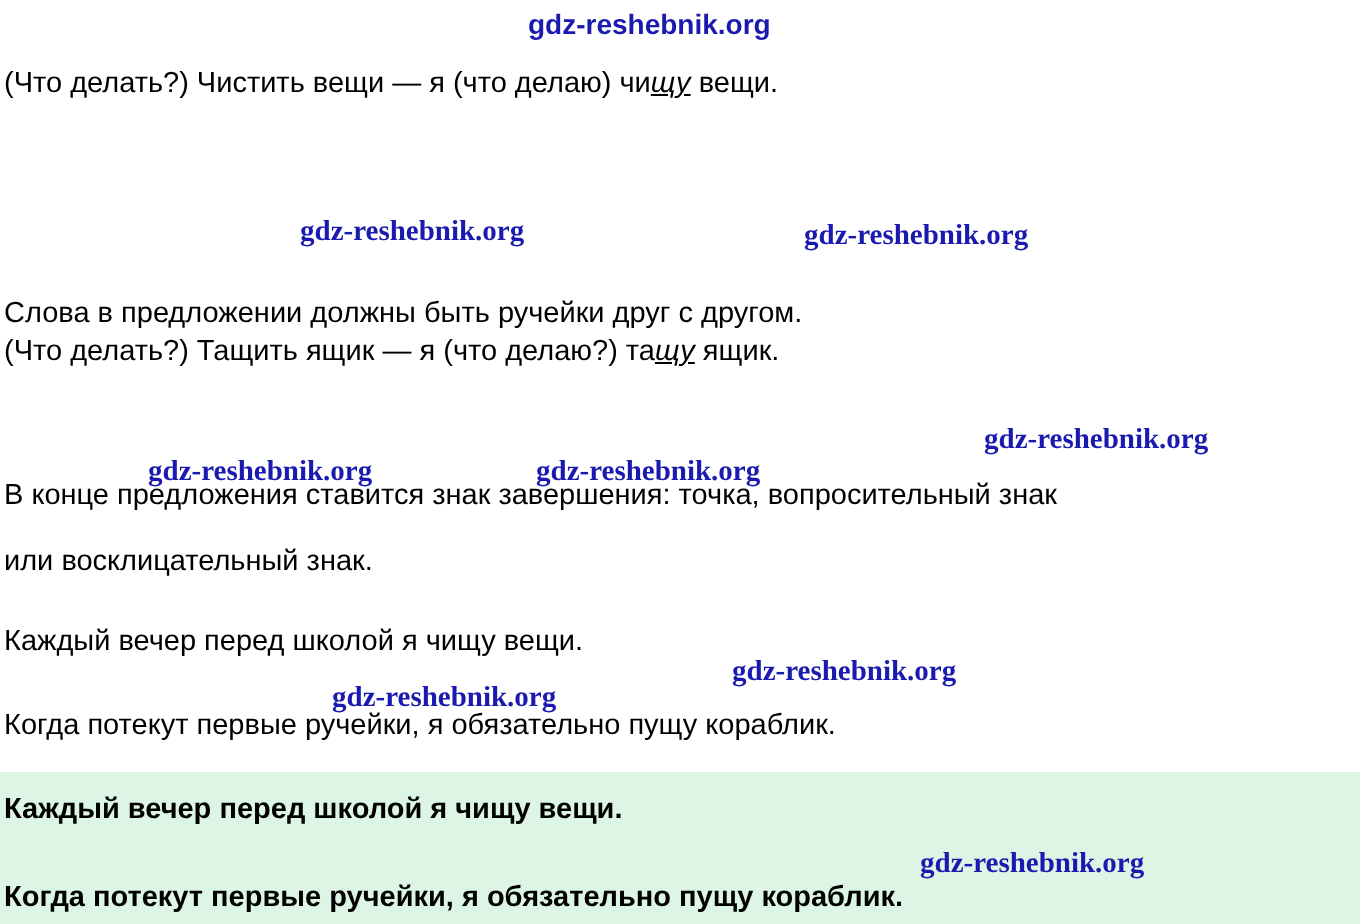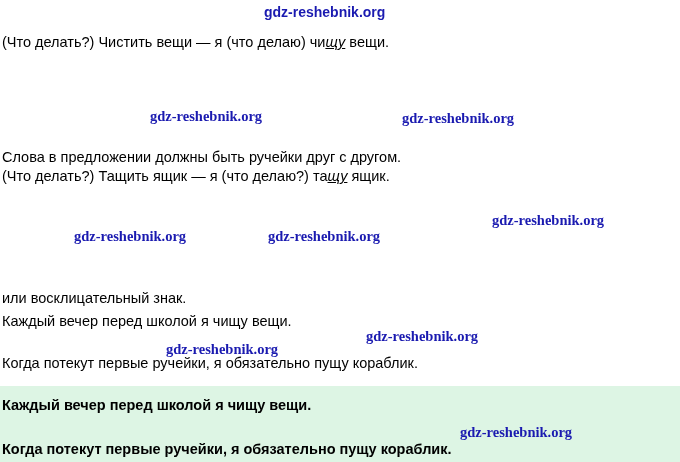--- a/index.html
+++ b/index.html
@@ -82,22 +82,23 @@
   <div class="watermark" style="left:460px; top:424px;">gdz-reshebnik.org</div>
 
   <div class="line left" style="top:33px;"><span>(Что делать?) Чистить вещи — я (что делаю) чи</span><u class="ul">щу</u><span> вещи.</span></div>
 
 
   <div class="line left" style="top:120px;margin-top:47px;"><span>(Что делать?) Тащить ящик — я (что делаю?) та</span><u class="ul">щу</u><span> ящик.</span></div>
 
   <div class="line left" style="top:148px;">Слова в предложении должны быть ручейки друг с другом.</div>
 
 
+  <div class="line left" style="top:239px;">В конце предложения ставится знак завершения: точка, вопросительный знак</div>
 
-  <div class="line left" style="top:289px;">или восклицательный знак.</div>
+  <div class="line left" style="top:272px;">или восклицательный знак.</div>
 
   <div class="line left" style="top:312px;">Каждый вечер перед школой я чищу вещи.</div>
 
   <div class="line left" style="top:354px;">Когда потекут первые ручейки, я обязательно пущу кораблик.</div>
 
   <div class="hl-line" style="top:396px;">Каждый вечер перед школой я чищу вещи.</div>
   <div class="hl-line" style="top:440px;">Когда потекут первые ручейки, я обязательно пущу кораблик.</div>
 
 </div>
 

